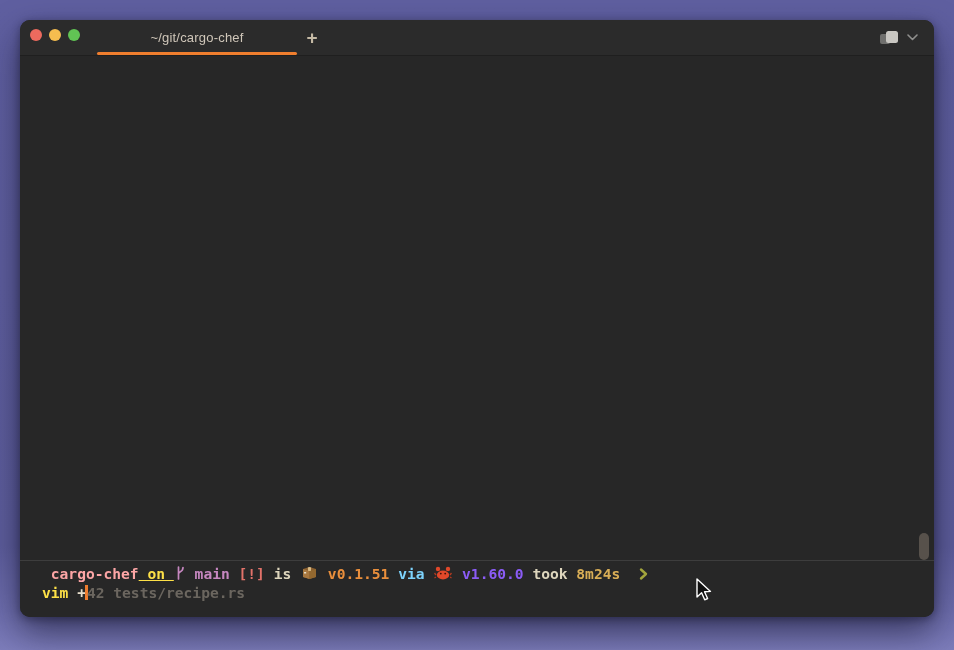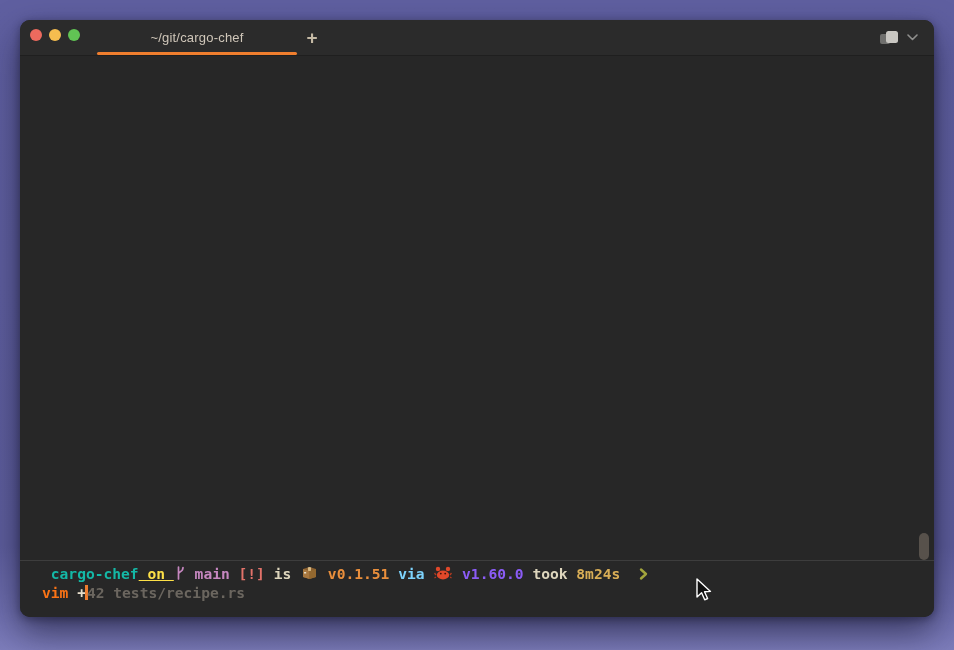--- a/index.html
+++ b/index.html
@@ -103,39 +103,39 @@
         </svg>
       </div>
     </div>
 
     <div class="screen">
       <div class="mark-line" style="background-color: rgb(61, 61, 61);"></div>
 
       <div class="scroll-thumb" style="background-color: rgb(87, 81, 75);"></div>
 
       <div class="prompt">
-        <div class="term-line"><span class="seg" style="color: #14b8a6;"> cargo-chef</span><span class="seg" style="color: #fde047; text-decoration: underline;"> on </span><span class="term-icon"><svg width="10" height="16" viewBox="0 0 10 16">
+        <div class="term-line"><span class="seg" style="color: #fca5a5;"> cargo-chef</span><span class="seg" style="color: #fde047; text-decoration: underline;"> on </span><span class="term-icon"><svg width="10" height="16" viewBox="0 0 10 16">
                 <path d="M3.5 2 L3.5 14 M3.5 9 C3.5 6 8 7.5 8 2.5" fill="none" stroke="#c687c0" stroke-width="1.7" stroke-linecap="round"></path>
               </svg></span><span class="seg" style="color: rgb(198, 135, 192);"> main</span><span class="seg" style="color: rgb(226, 114, 106);"> [!]</span><span class="seg" style="color: rgb(222, 214, 189);"> is </span><span class="term-icon"><svg width="17" height="17" viewBox="0 0 17 17">
                 <polygon points="2,5 8.5,3 15,5 15,13 8.5,15 2,13" fill="#8a5f30"></polygon>
                 <polygon points="2,5 8.5,7 8.5,15 2,13" fill="#a87840"></polygon>
                 <polygon points="8.5,7 15,5 15,13 8.5,15" fill="#93682f"></polygon>
                 <polygon points="6.8,3.5 7.2,7 9.8,7 10.2,3.4 8.5,3" fill="#d9bc86"></polygon>
                 <rect x="3" y="8" width="2.2" height="1.6" rx="0.3" fill="#e8e0c8"></rect>
               </svg></span><span class="seg" style="color: rgb(234, 143, 60);"> v0.1.51</span><span class="seg" style="color: #7dd3fc;"> via </span><span class="term-icon"><svg width="18" height="16" viewBox="0 0 18 16">
                 <circle cx="4" cy="4" r="2.2" fill="#e0482a"></circle>
                 <circle cx="14" cy="4" r="2.2" fill="#e0482a"></circle>
                 <path d="M2 10 L0.5 8 M2 12 L0.5 13 M16 10 L17.5 8 M16 12 L17.5 13" stroke="#b23a20" stroke-width="1.3"></path>
                 <ellipse cx="9" cy="10" rx="6.2" ry="4.4" fill="#e0482a"></ellipse>
                 <circle cx="6.8" cy="8.6" r="0.9" fill="#3a1208"></circle>
                 <circle cx="11.2" cy="8.6" r="0.9" fill="#3a1208"></circle>
               </svg></span><span class="seg" style="color: #8b5cf6;"> v1.60.0</span><span class="seg" style="color: rgb(222, 214, 189);"> took </span><span class="seg" style="color: rgb(217, 174, 86); margin-top: 8px;">8m24s</span><span class="seg" style="color: rgb(222, 214, 189);">  </span><span class="term-icon"><svg width="9" height="14" viewBox="0 0 9 14">
                 <path d="M2 2.5 L7 7 L2 11.5" fill="none" stroke="#a3a53c" stroke-width="2.4" stroke-linecap="round" stroke-linejoin="round"></path>
               </svg></span></div>
-        <div class="term-line"><span class="seg" style="color: #f97316; margin-top: 26px;">vim</span><span class="seg" style="color: rgb(230, 221, 202);"> +</span><span class="term-cursor" style="background: rgb(239, 124, 46);"></span><span class="seg" style="color: rgb(107, 102, 95);">42 tests/recipe.rs</span></div>
+        <div class="term-line"><span class="seg" style="color: #fde047; margin-top: 26px;">vim</span><span class="seg" style="color: rgb(230, 221, 202);"> +</span><span class="term-cursor" style="background: rgb(239, 124, 46);"></span><span class="seg" style="color: rgb(107, 102, 95);">42 tests/recipe.rs</span></div>
       </div>
     </div>
   </div>
 
   <svg class="mouse" viewBox="0 0 18 25">
     <path d="M2 1 L2 19 L6.6 14.8 L9.7 21.8 L12.6 20.5 L9.5 13.8 L15.5 13.4 Z" fill="#111" stroke="#fff" stroke-width="1.4" stroke-linejoin="round"></path>
   </svg>
 </div>
 
 </body></html>

